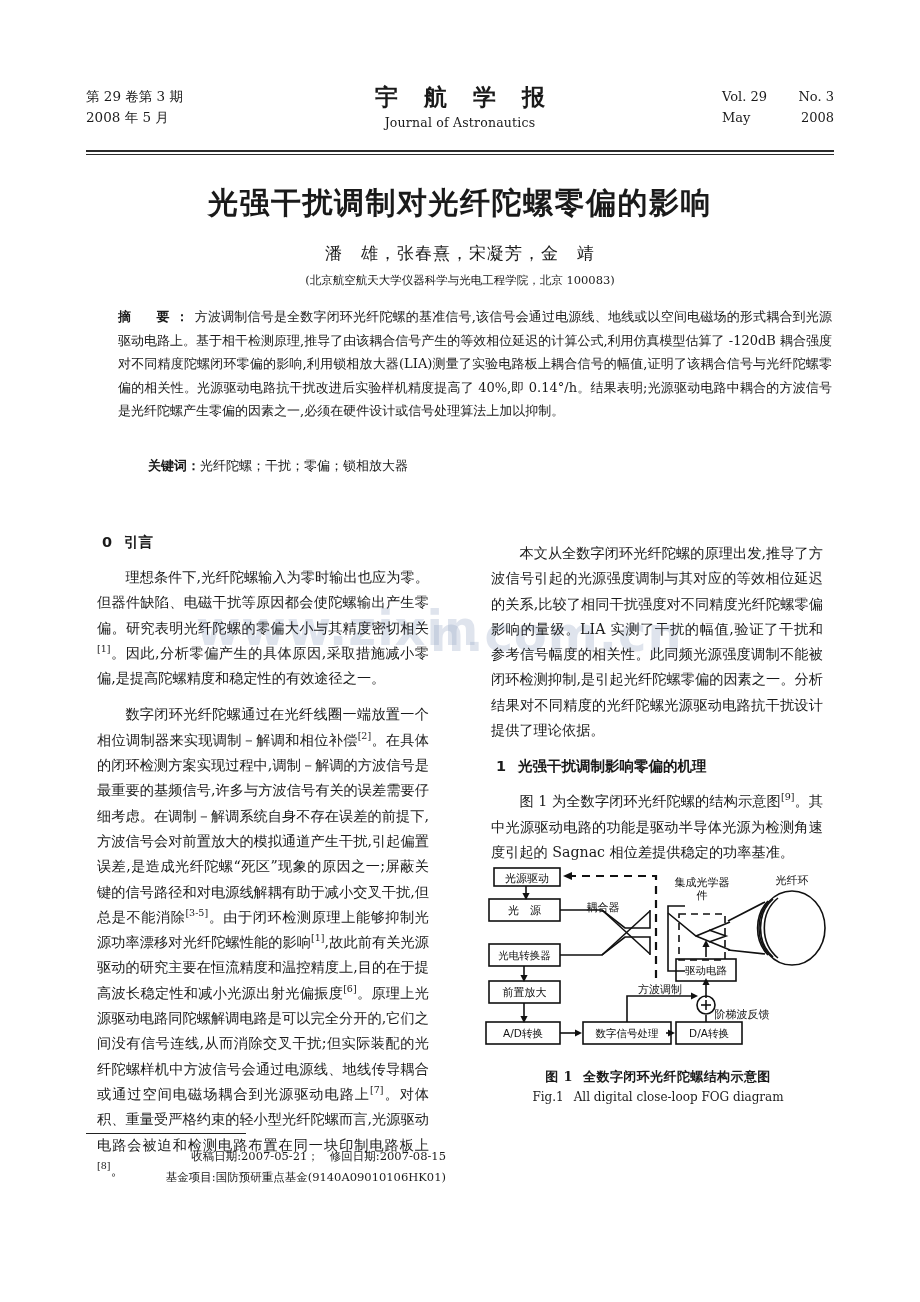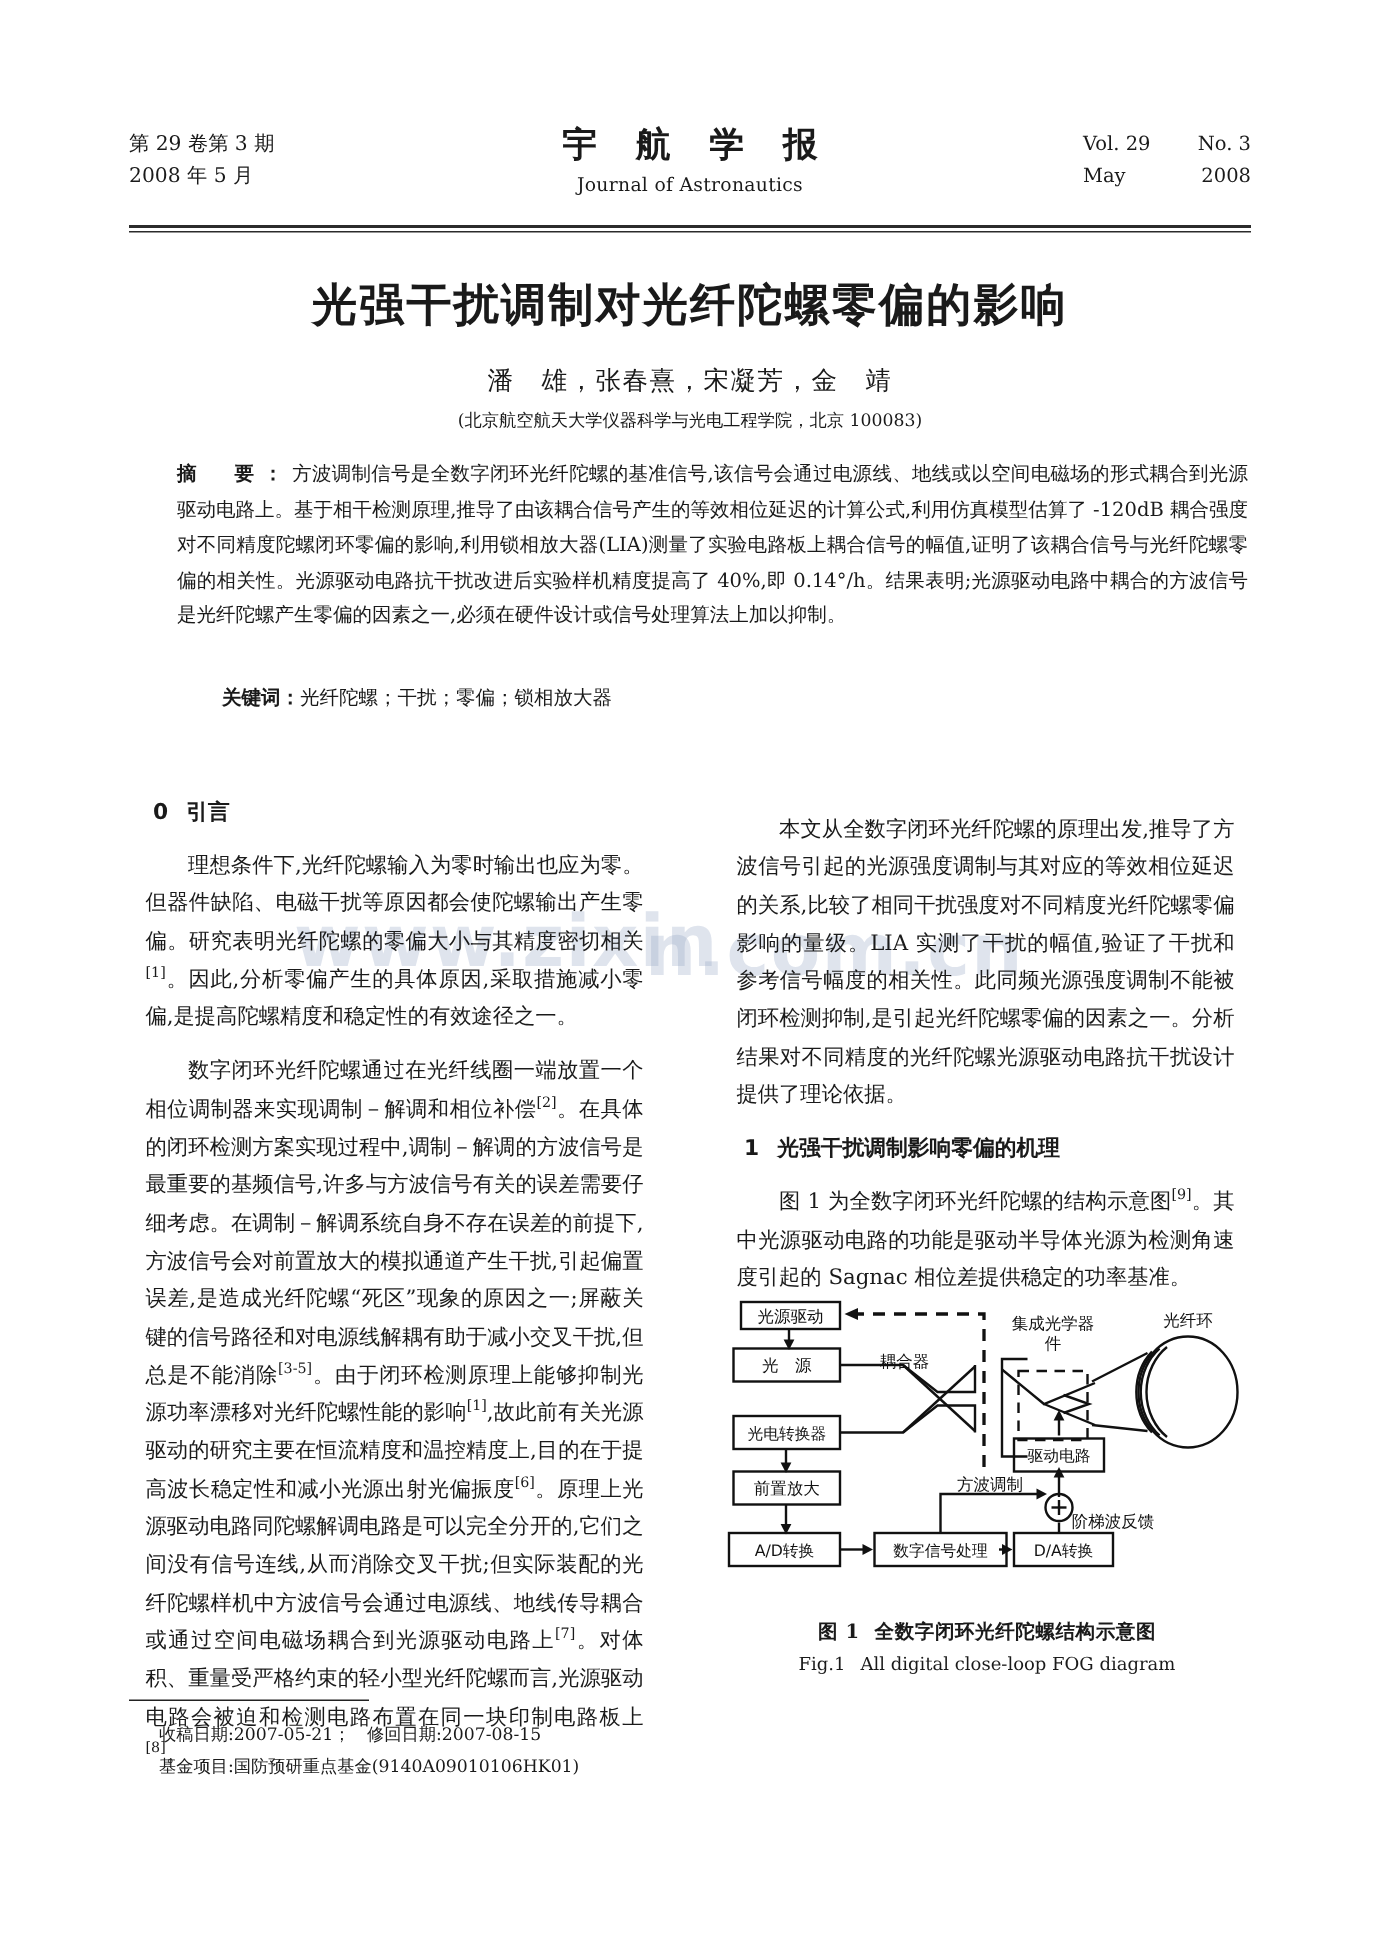--- a/index.html
+++ b/index.html
@@ -174,40 +174,41 @@
     width: 160px;
     border-top: 1.4px solid #222;
   }
   .footnote {
     position: absolute;
     left: 106px;
     top: 1146px;
     width: 340px;
     font-size: 11.5px;
     line-height: 21px;
+    text-align: right;
   }
 
   
   .figure {
     position: absolute;
     left: 480px;
     top: 866px;
     width: 356px;
     height: 192px;
   }
   .fig-caption {
     position: absolute;
     left: 480px;
     top: 1066px;
     width: 356px;
     text-align: center;
     font-size: 13px;
     line-height: 21px;
   }
-  .fig-caption .cn { font-weight: bold; letter-spacing: 0.4px; margin-top: 12px; }
+  .fig-caption .cn { font-weight: bold; letter-spacing: 0.4px; }
   .fig-caption .cn .lbl { margin-right: 10px; }
   .fig-caption .en { font-size: 12px; }
   .fig-caption .en .lbl { margin-right: 10px; }
 
   
   svg text {
     font-family: "DejaVu Sans", "Liberation Sans", sans-serif;
     fill: #111;
   }
 

